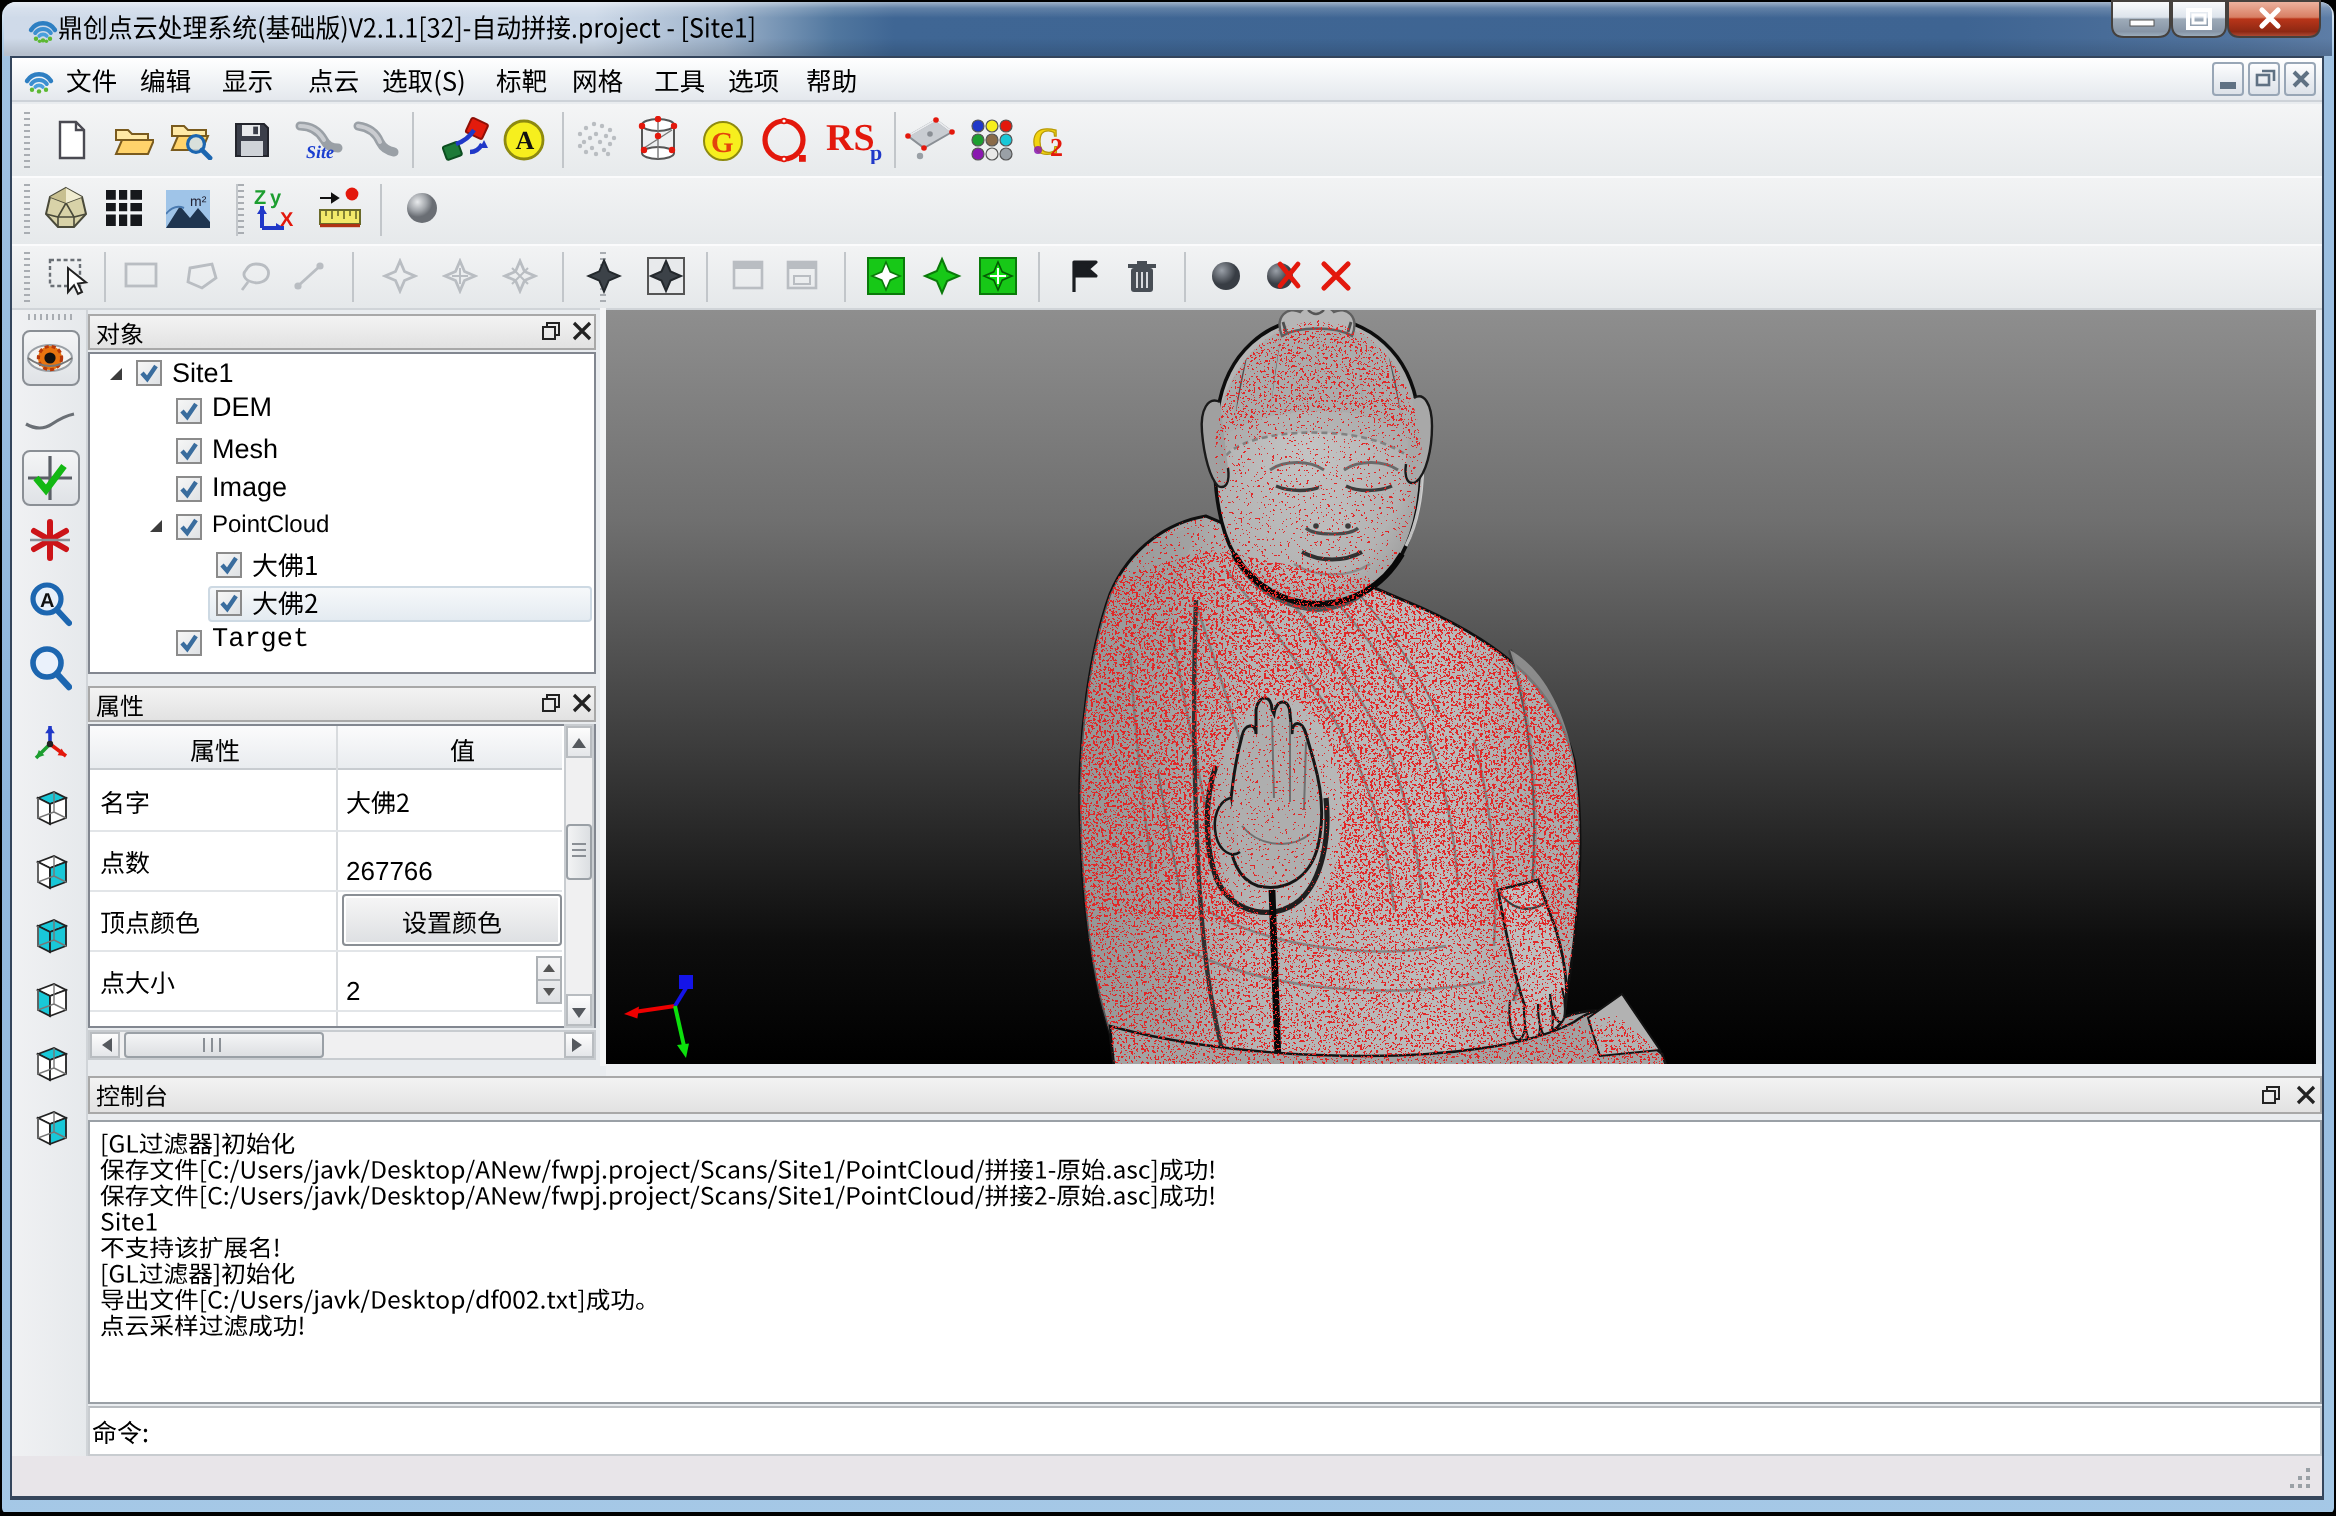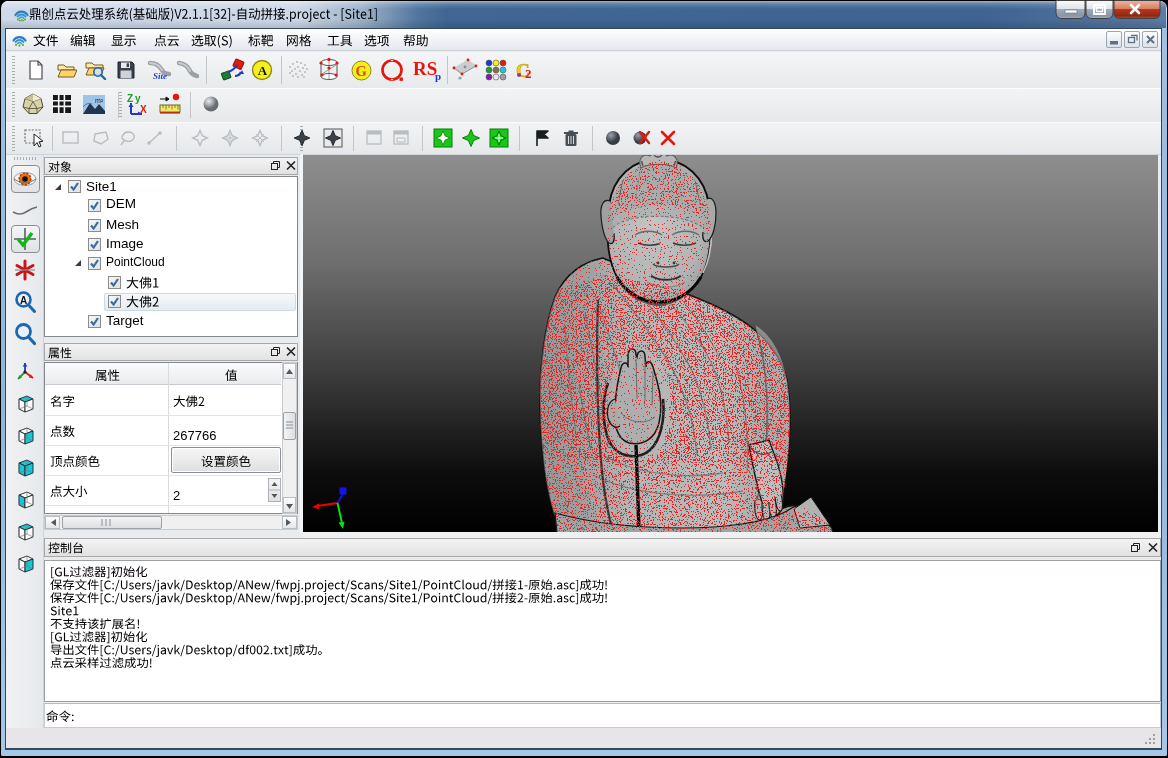--- a/index.html
+++ b/index.html
@@ -499,21 +499,21 @@
 <svg class="abs" style="left:108px;top:295.3px" width="13" height="13" viewBox="0 0 13 13">
     <path d="M3 6.5 l2.6 3 4.4 -6.5" fill="none" stroke="#3a6d9e" stroke-width="2.2"></path>
   </svg>
 <svg style="position:absolute;left:126.0px;top:291.8px;overflow:visible" width="35" height="18">
     <path transform="translate(0,14.56)" d="M6 -10.9C6 -9.9 6 -8.6 5.8 -7.2H0.8V-6.2H5.6C5.1 -3.7 3.8 -1.2 0.6 0.2C0.8 0.4 1.1 0.8 1.3 1C4.5 -0.4 5.9 -2.9 6.5 -5.4C7.5 -2.5 9.2 -0.2 11.7 1C11.9 0.7 12.2 0.3 12.5 0.1C9.9 -0.9 8.2 -3.3 7.3 -6.2H12.2V-7.2H6.8C7 -8.6 7 -9.9 7 -10.9Z M19.3 -10.8V-9H17.1V-8.1H19.3V-6.4H17.3C17.2 -5.3 16.9 -3.9 16.7 -3H19.2C18.9 -1.7 18.3 -0.4 16.6 0.4C16.8 0.6 17.1 0.9 17.2 1.1C19.1 0.1 19.8 -1.4 20.1 -3H21.7V1H22.5V-3H24.4C24.3 -1.7 24.3 -1.1 24.2 -1C24.1 -0.9 24 -0.9 23.8 -0.9C23.7 -0.9 23.3 -0.9 22.9 -0.9C23 -0.7 23.1 -0.3 23.1 -0.1C23.6 -0.1 24 -0.1 24.3 -0.1C24.6 -0.1 24.7 -0.2 24.9 -0.4C25.1 -0.7 25.2 -1.5 25.3 -3.5C25.3 -3.6 25.3 -3.9 25.3 -3.9H22.5V-5.6H24.9V-9H22.5V-10.8H21.7V-9H20.2V-10.8ZM18 -5.6H19.3V-4.9C19.3 -4.5 19.3 -4.2 19.3 -3.9H17.8ZM21.7 -5.6V-3.9H20.1C20.2 -4.2 20.2 -4.5 20.2 -4.9V-5.6ZM21.7 -8.1V-6.4H20.2V-8.1ZM22.5 -8.1H24V-6.4H22.5ZM16.4 -10.9C15.7 -8.9 14.5 -6.9 13.2 -5.7C13.4 -5.5 13.7 -5 13.8 -4.7C14.2 -5.2 14.7 -5.7 15.1 -6.3V1H16V-7.8C16.5 -8.7 17 -9.6 17.4 -10.6Z M26.6 0H32.6V-1H29.9C29.4 -1 28.9 -1 28.4 -0.9C30.6 -3.1 32.1 -5 32.1 -6.9C32.1 -8.6 31 -9.7 29.3 -9.7C28.1 -9.7 27.3 -9.2 26.5 -8.3L27.2 -7.6C27.7 -8.3 28.4 -8.7 29.2 -8.7C30.4 -8.7 30.9 -7.9 30.9 -6.9C30.9 -5.2 29.6 -3.3 26.6 -0.7Z" fill="#000"></path>
   </svg>
 <div class="abs" style="left:88px;top:314.5px;width:13px;height:13px;background:linear-gradient(135deg,#f6f6f6,#dfe2e5);border:1px solid #8b8b8b"></div>
 <svg class="abs" style="left:88px;top:314.5px" width="13" height="13" viewBox="0 0 13 13">
     <path d="M3 6.5 l2.6 3 4.4 -6.5" fill="none" stroke="#3a6d9e" stroke-width="2.2"></path>
   </svg>
-<div class="abs" style="left:106px;top:313.0px;font-size:13.5px;color:#000;font-family:Liberation Sans, sans-serif">Target</div>
+<div class="abs" style="left:106px;top:313.0px;font-size:13.5px;color:#000;font-family:Liberation Mono, monospace">Target</div>
 <div style="position:absolute;left:44px;top:343px;width:254px;height:18px;background:linear-gradient(to bottom,#f3f3f3,#e2e2e2);border:1px solid #a8a8a8;"></div>
 <svg style="position:absolute;left:48.0px;top:343.6px;overflow:visible" width="26" height="16">
     <path transform="translate(0,13.44)" d="M2.6 -8.8H9.7V-7.8H2.6ZM1.7 -9.6V-6C1.7 -4.1 1.6 -1.5 0.4 0.4C0.6 0.5 1 0.7 1.2 0.9C2.4 -1.1 2.6 -4 2.6 -6V-7H10.6V-9.6ZM4.3 -4.6H6.4V-3.7H4.3ZM7.3 -4.6H9.4V-3.7H7.3ZM8 -1.4 8.4 -0.9 7.3 -0.9V-1.8H10V0.1C10 0.3 9.9 0.3 9.8 0.3C9.7 0.3 9.2 0.3 8.7 0.3C8.8 0.5 8.9 0.7 8.9 0.9C9.7 0.9 10.2 0.9 10.5 0.8C10.8 0.7 10.8 0.5 10.8 0.1V-2.4H7.3V-3.1H10.3V-5.1H7.3V-5.9C8.3 -5.9 9.3 -6.1 10.1 -6.2L9.6 -6.8C8.1 -6.5 5.4 -6.3 3.3 -6.3C3.3 -6.1 3.4 -5.9 3.4 -5.7C4.4 -5.7 5.4 -5.7 6.4 -5.8V-5.1H3.5V-3.1H6.4V-2.4H3V1H3.9V-1.8H6.4V-0.9L4.3 -0.8L4.4 -0.1C5.6 -0.1 7.2 -0.2 8.7 -0.3L9.1 0.3L9.6 0C9.4 -0.4 9 -1.1 8.6 -1.6Z M14.1 -10.1V0.9H15V-10.1ZM13 -7.8C12.9 -6.8 12.7 -5.5 12.3 -4.7L13 -4.5C13.4 -5.3 13.6 -6.7 13.6 -7.7ZM15 -7.9C15.4 -7.2 15.8 -6.3 15.9 -5.8L16.5 -6.1C16.4 -6.6 16 -7.5 15.7 -8.1ZM16 -0.3V0.5H23.4V-0.3H20.4V-3.3H22.8V-4.2H20.4V-6.7H23.1V-7.5H20.4V-10H19.5V-7.5H18C18.1 -8.1 18.3 -8.8 18.4 -9.4L17.5 -9.5C17.2 -7.9 16.8 -6.3 16.1 -5.2C16.3 -5.1 16.7 -4.9 16.9 -4.8C17.2 -5.3 17.4 -6 17.7 -6.7H19.5V-4.2H16.9V-3.3H19.5V-0.3Z" fill="#000"></path>
   </svg>
 <svg class="abs" style="left:268px;top:346px" width="28" height="12" viewBox="0 0 28 12">
 <g stroke="#222" fill="none">
       <rect x="3.5" y="3.5" width="6" height="6"></rect>
       <path d="M5.5 3.5 v-2 h6 v6 h-2"></path>
       <path d="M19 1.5 l8 8 M27 1.5 l-8 8" stroke-width="1.6"></path>
     </g>

